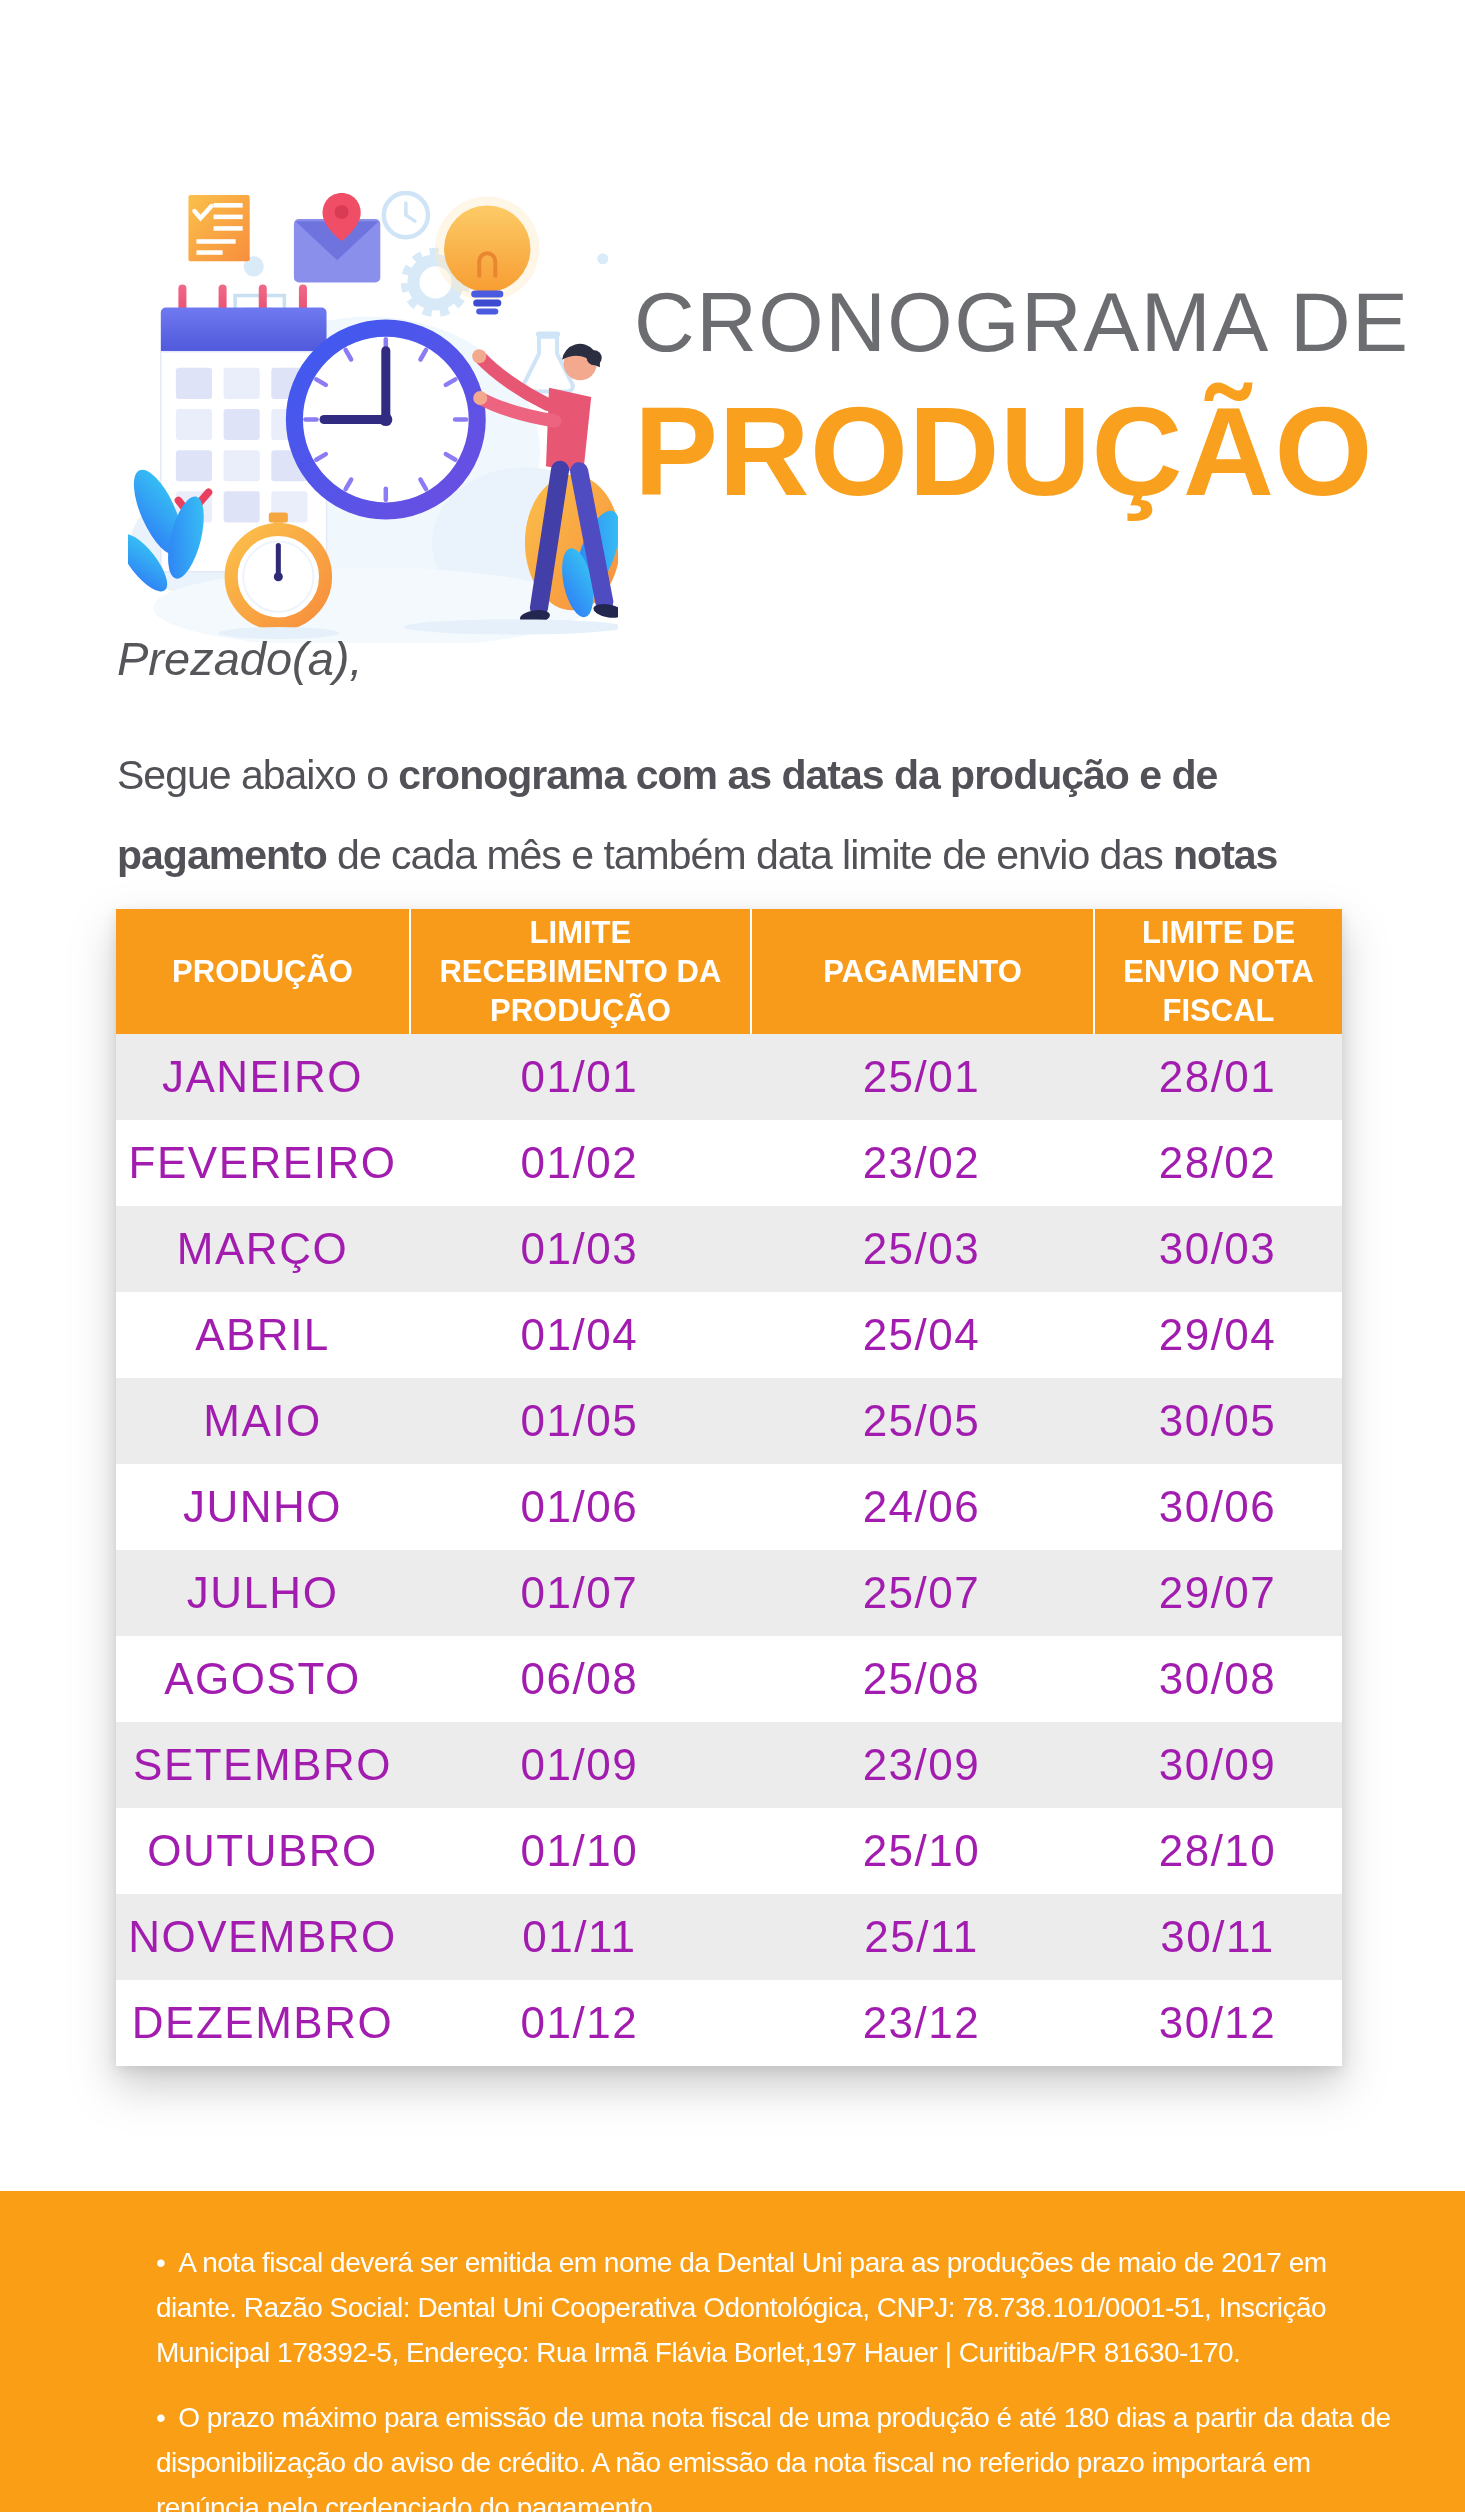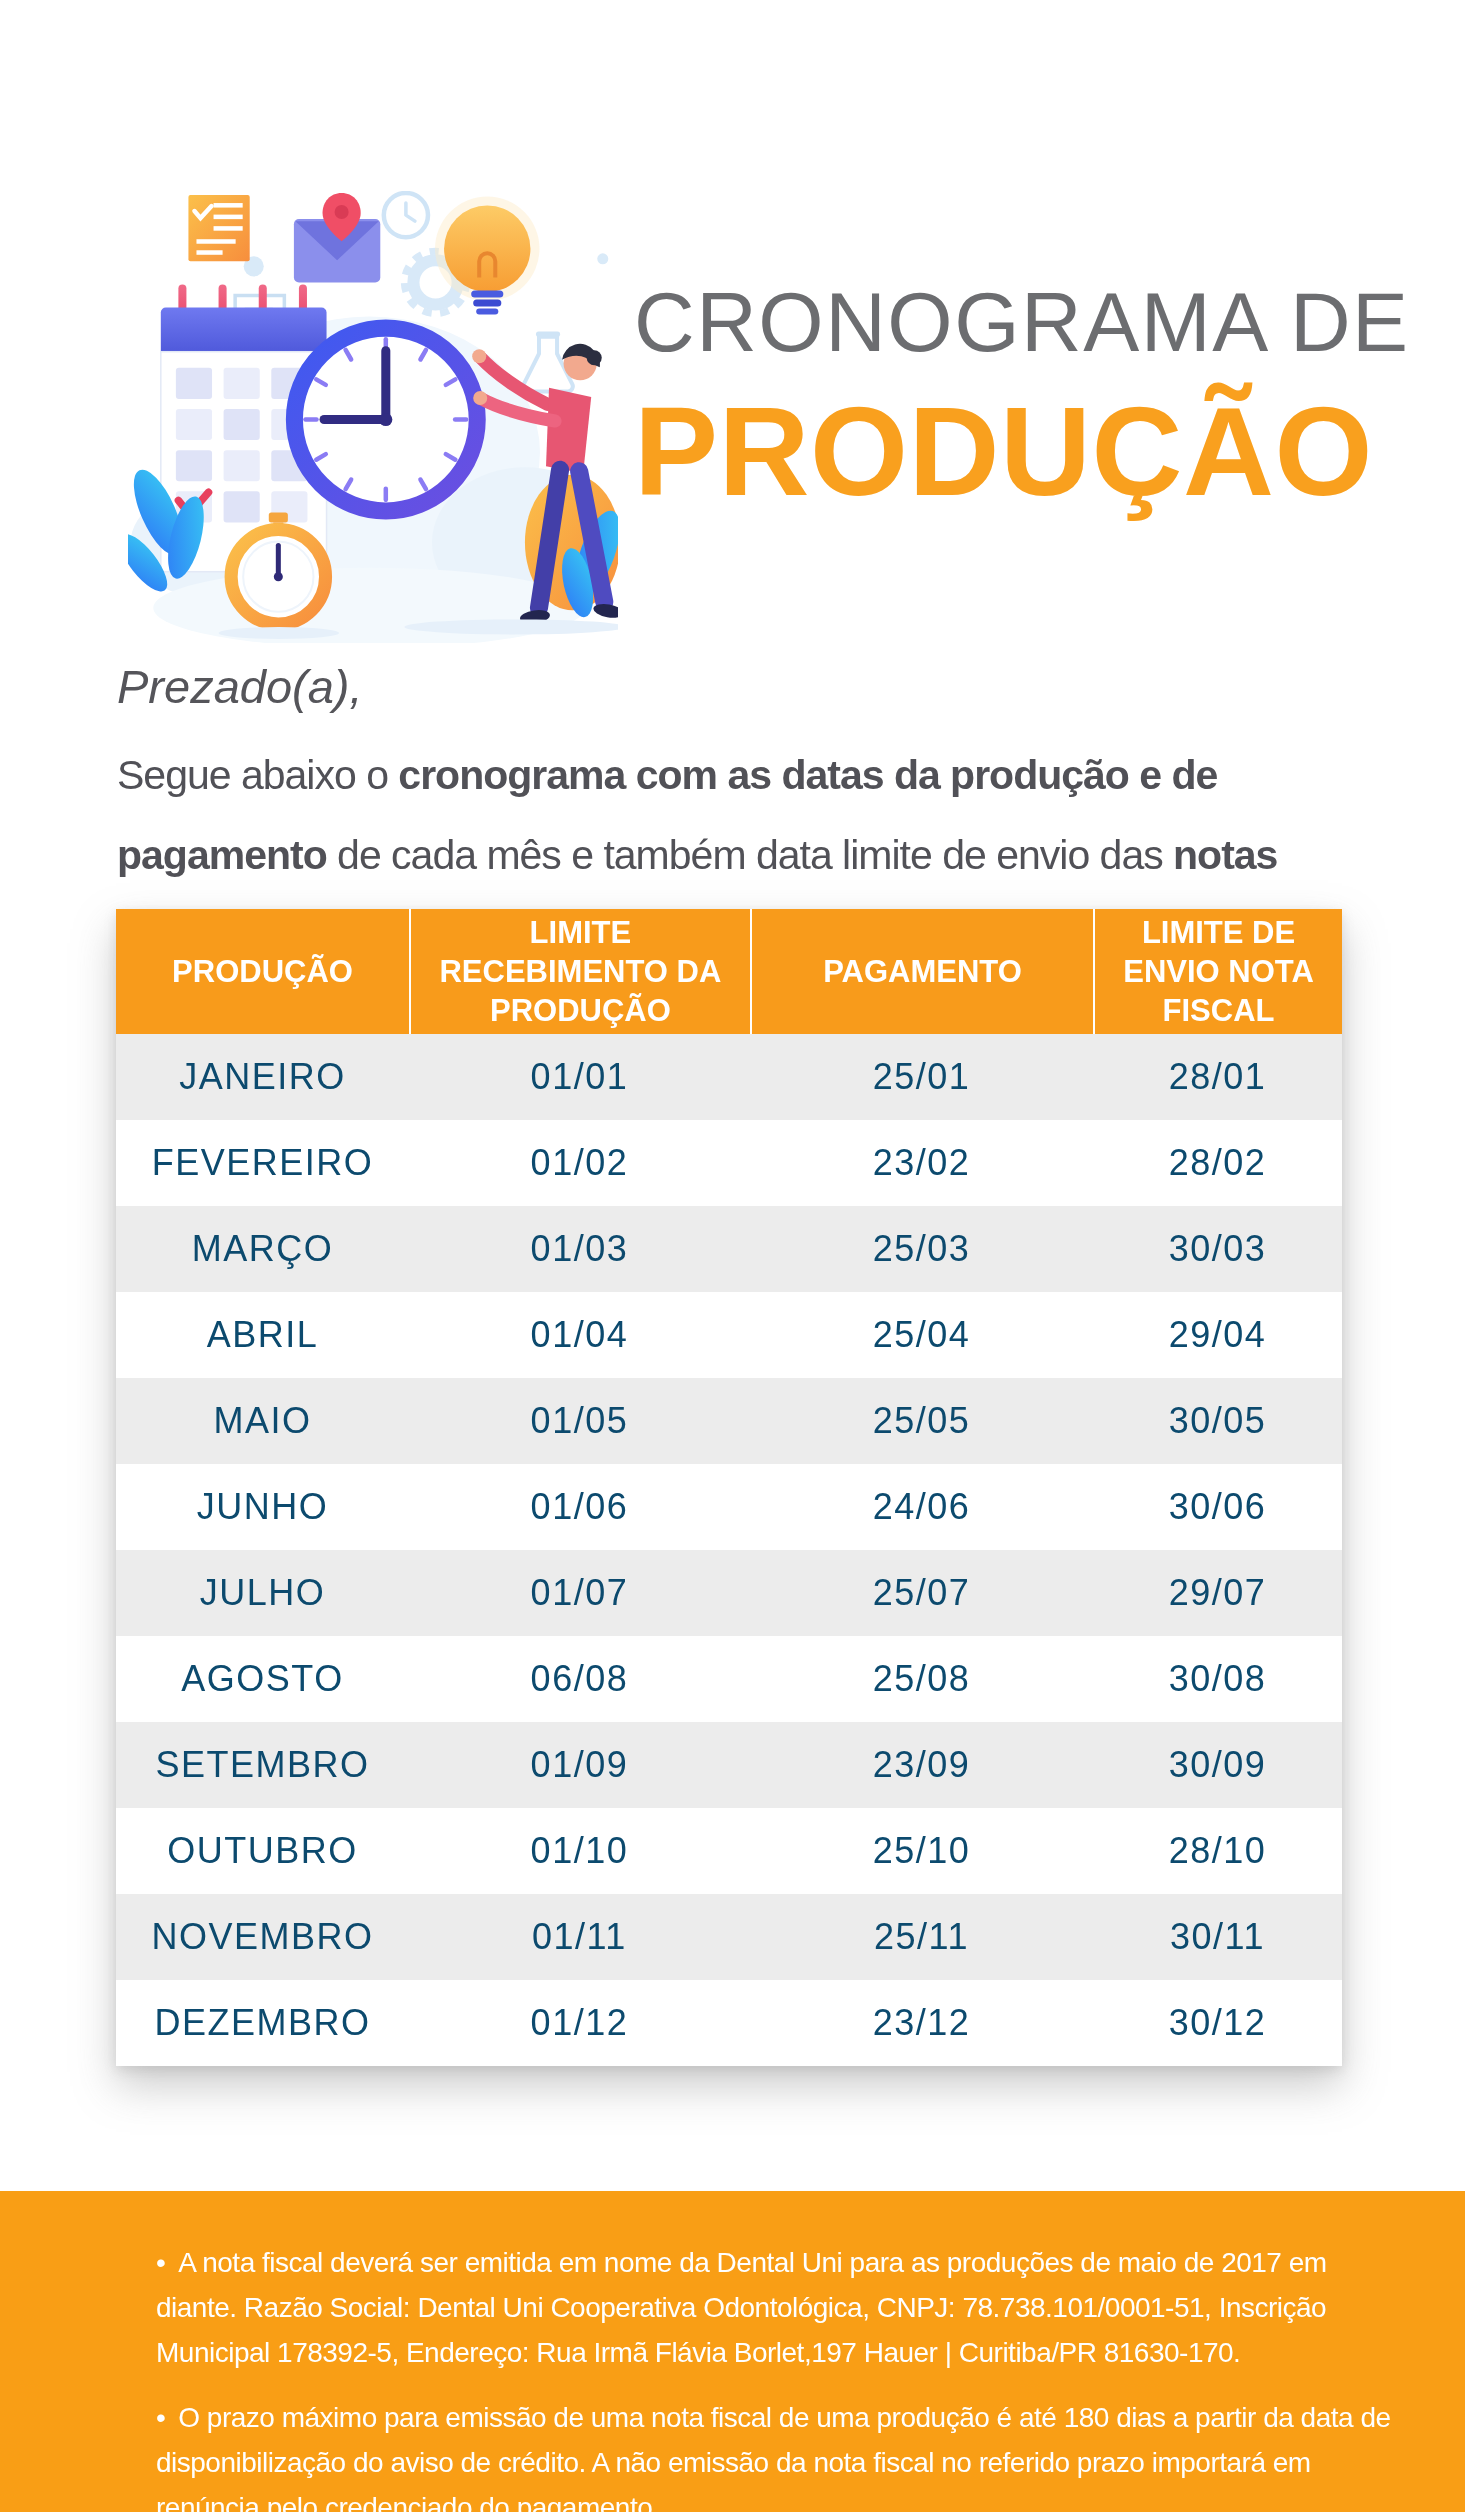--- a/index.html
+++ b/index.html
@@ -6,36 +6,36 @@
   body{width:1466px;height:3170px;background:#fff;position:relative;overflow:hidden;
        font-family:"Liberation Sans","DejaVu Sans",sans-serif;}
 
   
   .illus{position:absolute;left:128px;top:191px;width:490px;height:452px}
   .title{position:absolute;left:634px;top:274px}
   .t1{font-size:84px;font-weight:200;color:#6C6D70;letter-spacing:1.5px;white-space:nowrap}
   .t2{font-size:126px;font-weight:800;color:#F9A01E;letter-spacing:0.5px;margin-top:8px;white-space:nowrap}
 
   
-  .greeting{position:absolute;left:117px;top:659px;font-size:47px;font-style:italic;color:#55555A}
+  .greeting{position:absolute;left:117px;top:631px;font-size:47px;font-style:italic;color:#55555A}
   .intro{position:absolute;left:117px;top:735px;width:1286px;font-size:41px;letter-spacing:-1px;
          line-height:80px;color:#515157;margin:0}
 
   
   .tablecard{position:absolute;left:116px;top:909px;width:1226px;background:#fff;
              box-shadow:0 20px 40px rgba(120,120,120,.38),0 4px 11px rgba(130,130,130,.22)}
   .thead,.tr{display:grid;grid-template-columns:23.9% 27.8% 28% 20.3%}
   .thead{background:#F89B1B}
   .th{min-height:93px;display:flex;align-items:center;justify-content:center;text-align:center;
       color:#fff;font-weight:700;font-size:31px;line-height:39px;padding:4px 19px;box-sizing:border-box}
   .th + .th{border-left:2px solid #fff}
   .tr{height:86px;background:#fff}
   .tr.alt{background:#ECECEC}
-  .td{display:flex;align-items:center;justify-content:center;font-size:36px;font-weight:300;
-      color:#0c4a6e;letter-spacing:1.5px}
+  .td{display:flex;align-items:center;justify-content:center;font-size:44px;font-weight:300;
+      color:#a21caf;letter-spacing:1.5px}
 
   
   .notes{position:absolute;left:0;top:2191px;width:1466px;height:822px;background:#F99E15;
          box-sizing:border-box;padding:41px 50px 0 156px;color:#fff}
   .note{font-size:28px;line-height:45px;letter-spacing:-0.5px;margin:8px 0 20px;width:1256px}
   .bullet-icon{margin-right:13px}
 </style>
 </head>
 <body>
 

